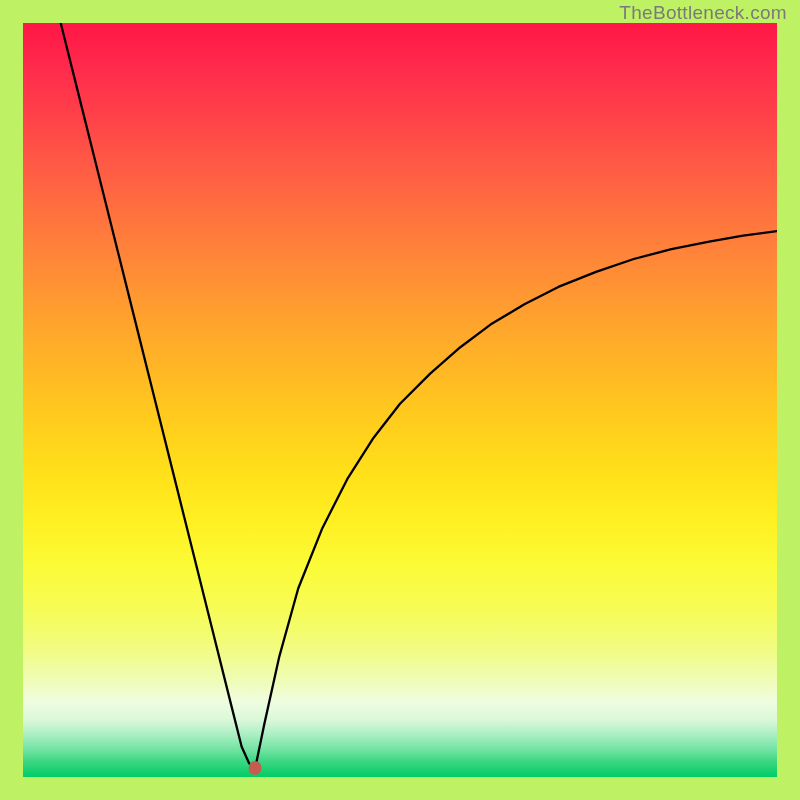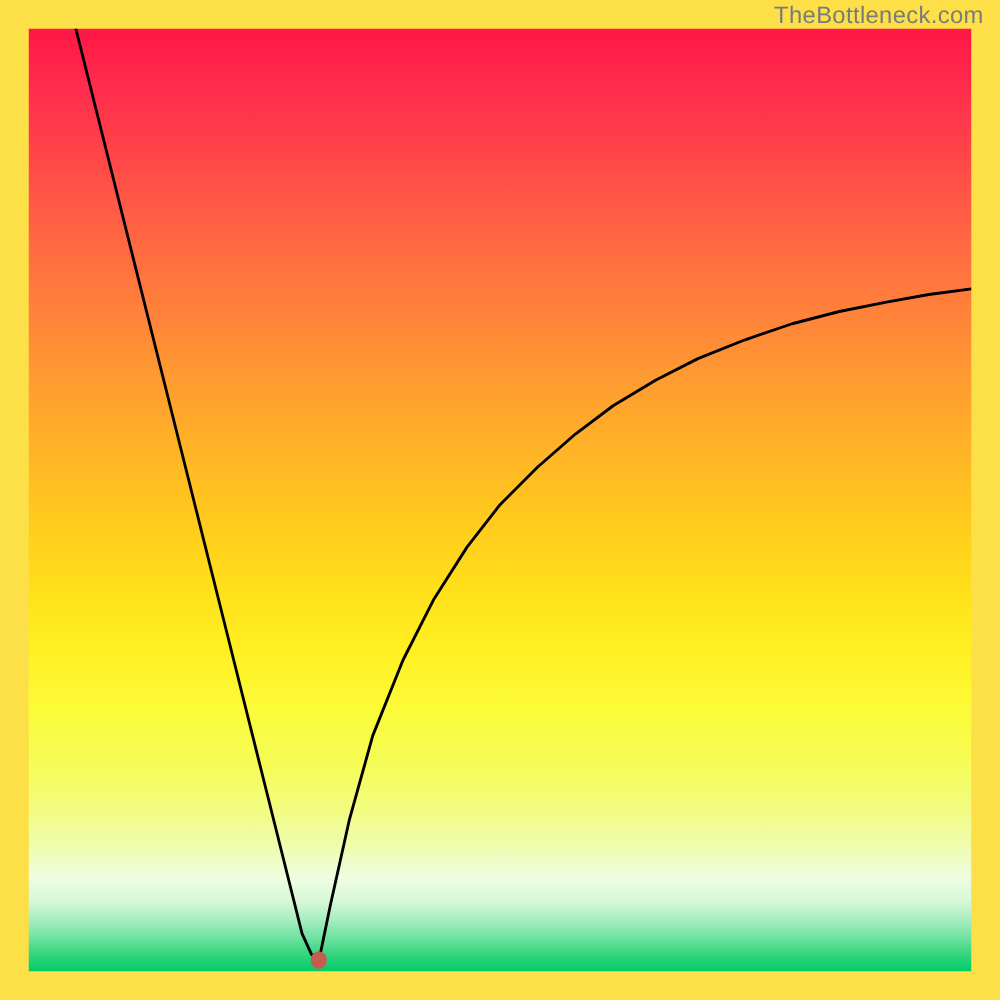--- a/index.html
+++ b/index.html
@@ -10,21 +10,21 @@
     background: #000;
     overflow: hidden;
     font-family: Arial, Helvetica, sans-serif;
   }
   .frame {
     position: absolute;
     top: 0;
     left: 0;
     width: 800px;
     height: 800px;
-    background: #fde047;
+    background: #bef264;
   }
   .plot-area {
     position: absolute;
     top: 23px;
     left: 23px;
     width: 754px;
     height: 754px;
     
     background: linear-gradient(
       to bottom,

